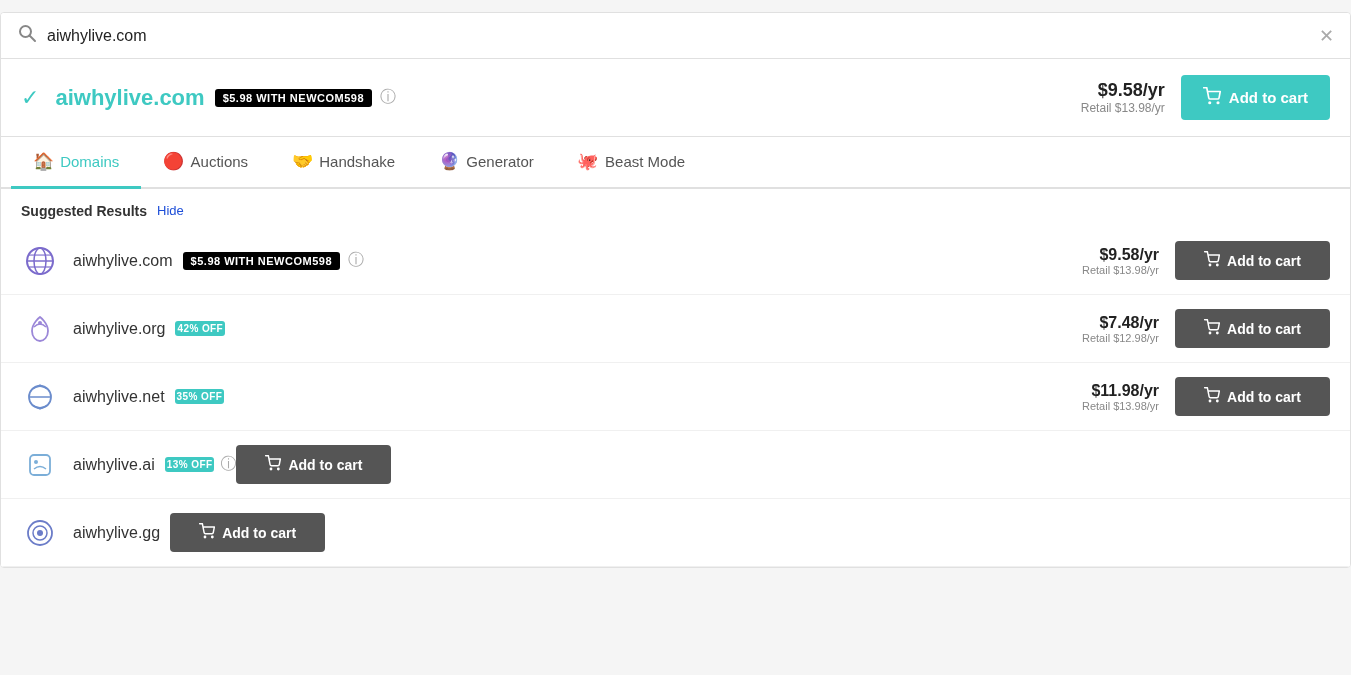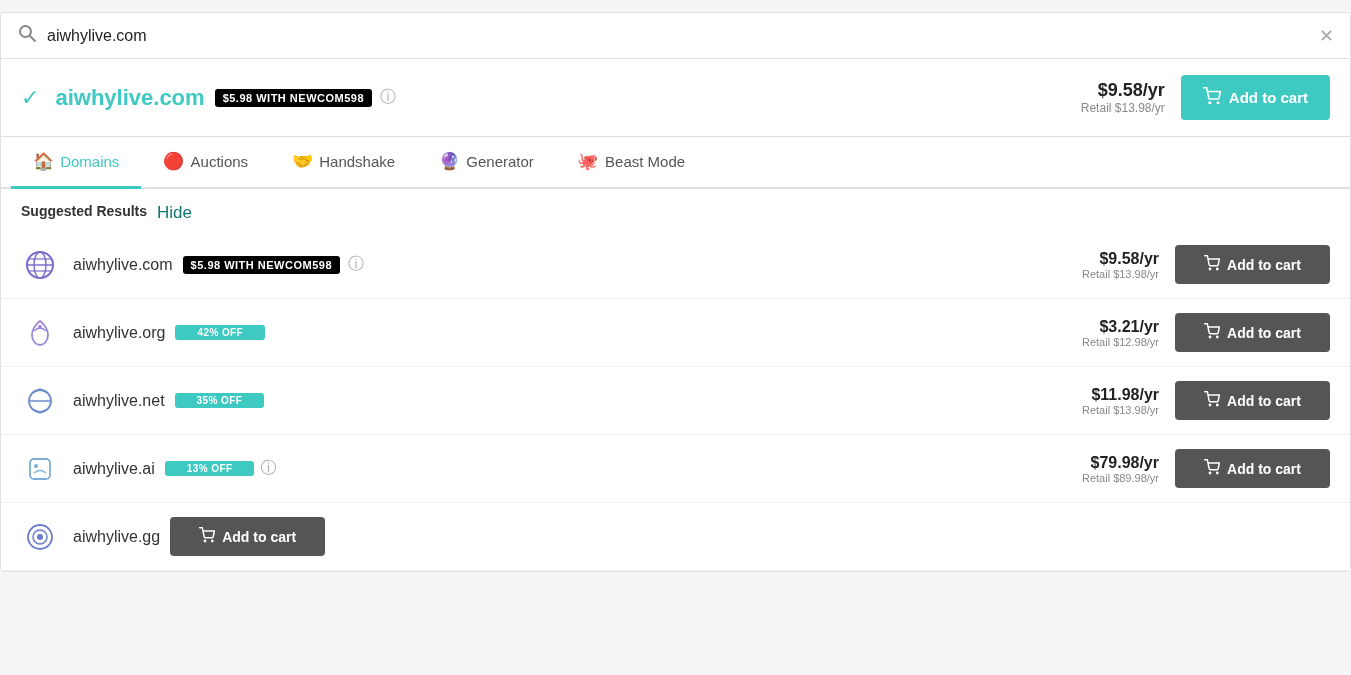--- a/index.html
+++ b/index.html
@@ -136,22 +136,22 @@
       padding: 14px 20px 8px 20px;
       gap: 10px;
       background: #fff;
     }
     .suggested-label {
       font-size: 14px;
       color: #333;
       font-weight: 600;
     }
     .hide-link {
-      font-size: 17px;
-      color: #0f766e;
+      font-size: 13px;
+      color: #1d4ed8;
       cursor: pointer;
       text-decoration: none;
     }
 
     
     .domain-list { background: #fff; }
     .domain-row {
       display: flex;
       align-items: center;
       padding: 14px 20px;
@@ -170,21 +170,21 @@
       font-size: 16px;
       color: #333;
       font-weight: 500;
       margin-right: 10px;
     }
     .badge-off {
       background: #3ec9c2;
       color: #fff;
       font-size: 10px;
       font-weight: 700;
-      padding: 2px 22px;
+      padding: 2px 2px;
       border-radius: 3px;
       margin-right: 6px;
       letter-spacing: 0.4px;
     }
     .domain-price {
       margin-left: auto;
       text-align: right;
       margin-right: 16px;
       min-width: 140px;
     }
@@ -314,21 +314,21 @@
       <div class="domain-tld-icon">
         <svg width="32" height="32" viewBox="0 0 32 32" fill="none">
           <path d="M16 4 C16 4 8 10 8 18 C8 24 12 28 16 28 C20 28 24 24 24 18 C24 10 16 4 16 4Z" stroke="#9b87d8" stroke-width="1.8" fill="none"></path>
           <path d="M10 14 Q16 8 22 14" stroke="#9b87d8" stroke-width="1.5" fill="none"></path>
           <circle cx="16" cy="10" r="2" fill="#9b87d8"></circle>
         </svg>
       </div>
       <span class="domain-name-text">aiwhylive.org</span>
       <span class="badge-off">42% OFF</span>
       <div class="domain-price">
-        <div class="domain-price-main">$3.21/yr</div>
+        <div class="domain-price-main">$7.48/yr</div>
         <div class="domain-price-retail">Retail $12.98/yr</div>
       </div>
       <button class="add-to-cart-btn-gray">
         <span>
           <svg width="16" height="16" viewBox="0 0 24 24" fill="none" stroke="white" stroke-width="2.2" stroke-linecap="round" stroke-linejoin="round">
             <circle cx="9" cy="21" r="1"></circle>
               <circle cx="20" cy="21" r="1"></circle>
             <path d="M1 1h4l2.68 13.39a2 2 0 0 0 2 1.61h9.72a2 2 0 0 0 2-1.61L23 6H6"></path>
           </svg>
         </span>
@@ -367,24 +367,20 @@
       <div class="domain-tld-icon">
         <svg width="32" height="32" viewBox="0 0 32 32" fill="none">
           <rect x="6" y="6" width="20" height="20" rx="4" stroke="#7baed8" stroke-width="1.8"></rect>
           <circle cx="12" cy="13" r="2" fill="#7baed8"></circle>
           <path d="M10 20 Q16 15 22 20" stroke="#7baed8" stroke-width="1.5" fill="none"></path>
         </svg>
       </div>
       <span class="domain-name-text">aiwhylive.ai</span>
       <span class="badge-off">13% OFF</span>
       <span class="info-icon">ⓘ</span>
-      <div class="domain-price">
-        <div class="domain-price-main">$79.98/yr</div>
-        <div class="domain-price-retail">Retail $89.98/yr</div>
-      </div>
       <button class="add-to-cart-btn-gray">
         <span>
           <svg width="16" height="16" viewBox="0 0 24 24" fill="none" stroke="white" stroke-width="2.2" stroke-linecap="round" stroke-linejoin="round">
             <circle cx="9" cy="21" r="1"></circle>
               <circle cx="20" cy="21" r="1"></circle>
             <path d="M1 1h4l2.68 13.39a2 2 0 0 0 2 1.61h9.72a2 2 0 0 0 2-1.61L23 6H6"></path>
           </svg>
         </span>
         <span>Add to cart</span>
       </button>

